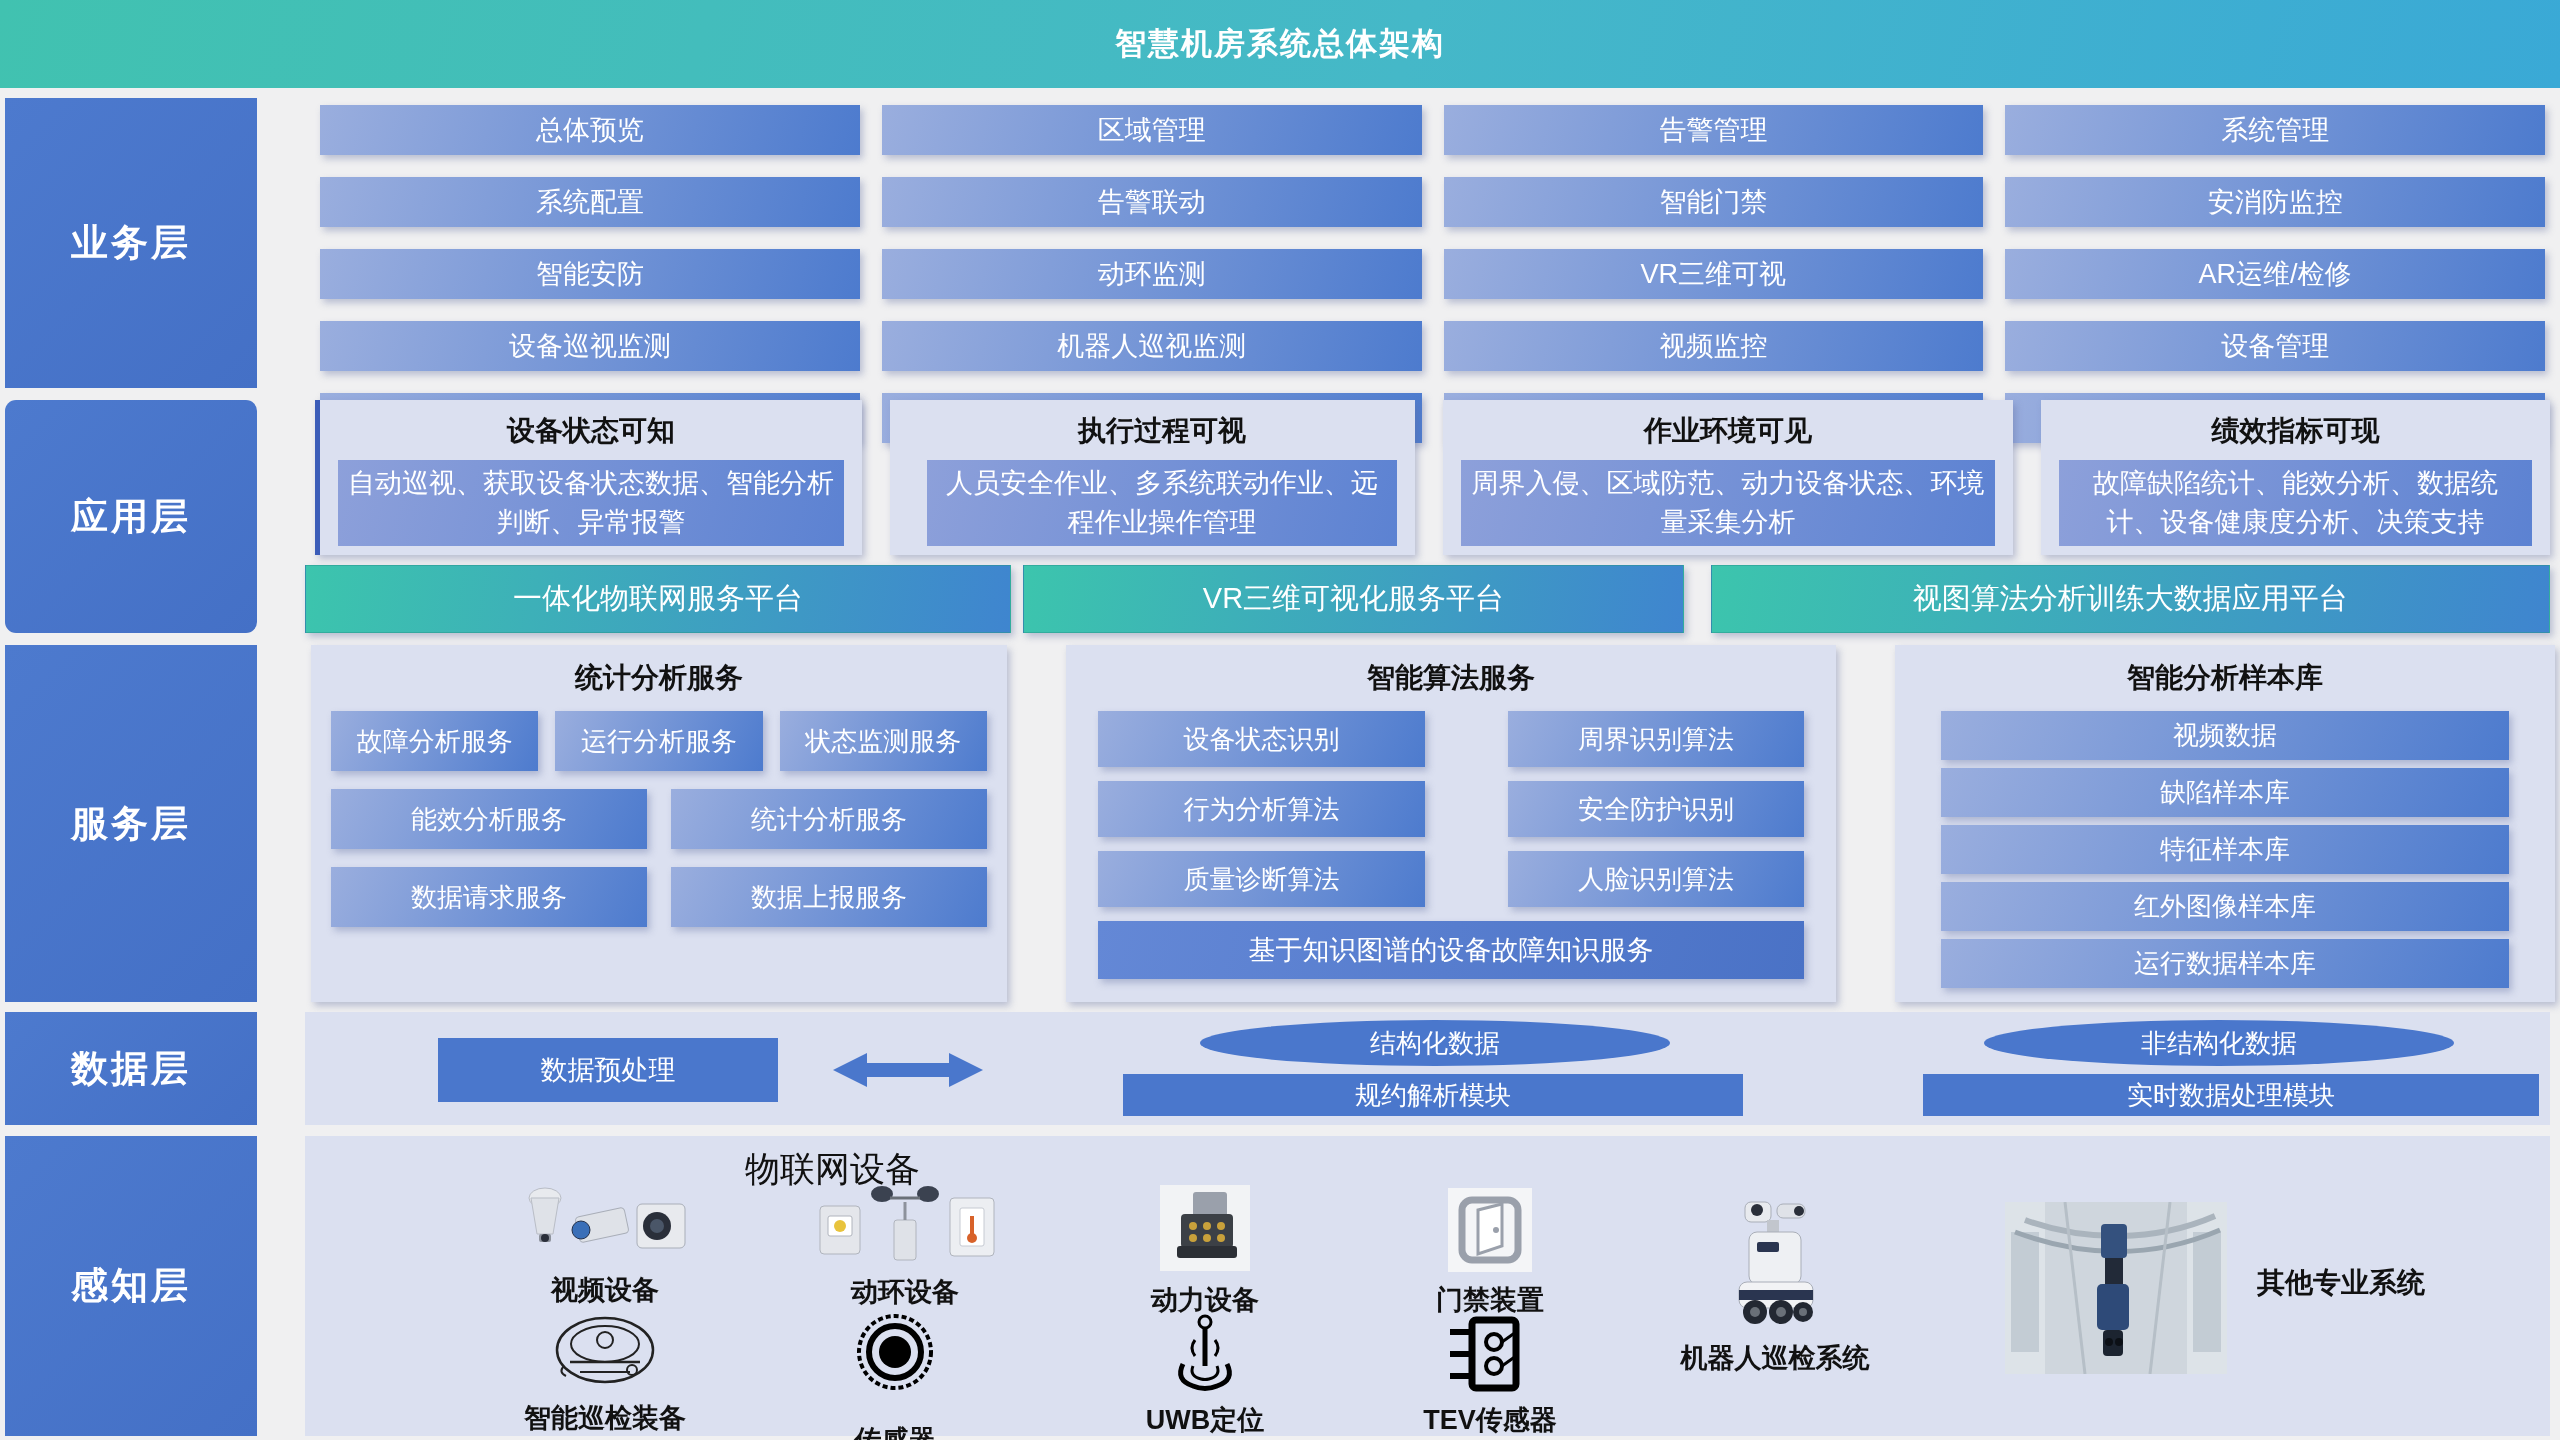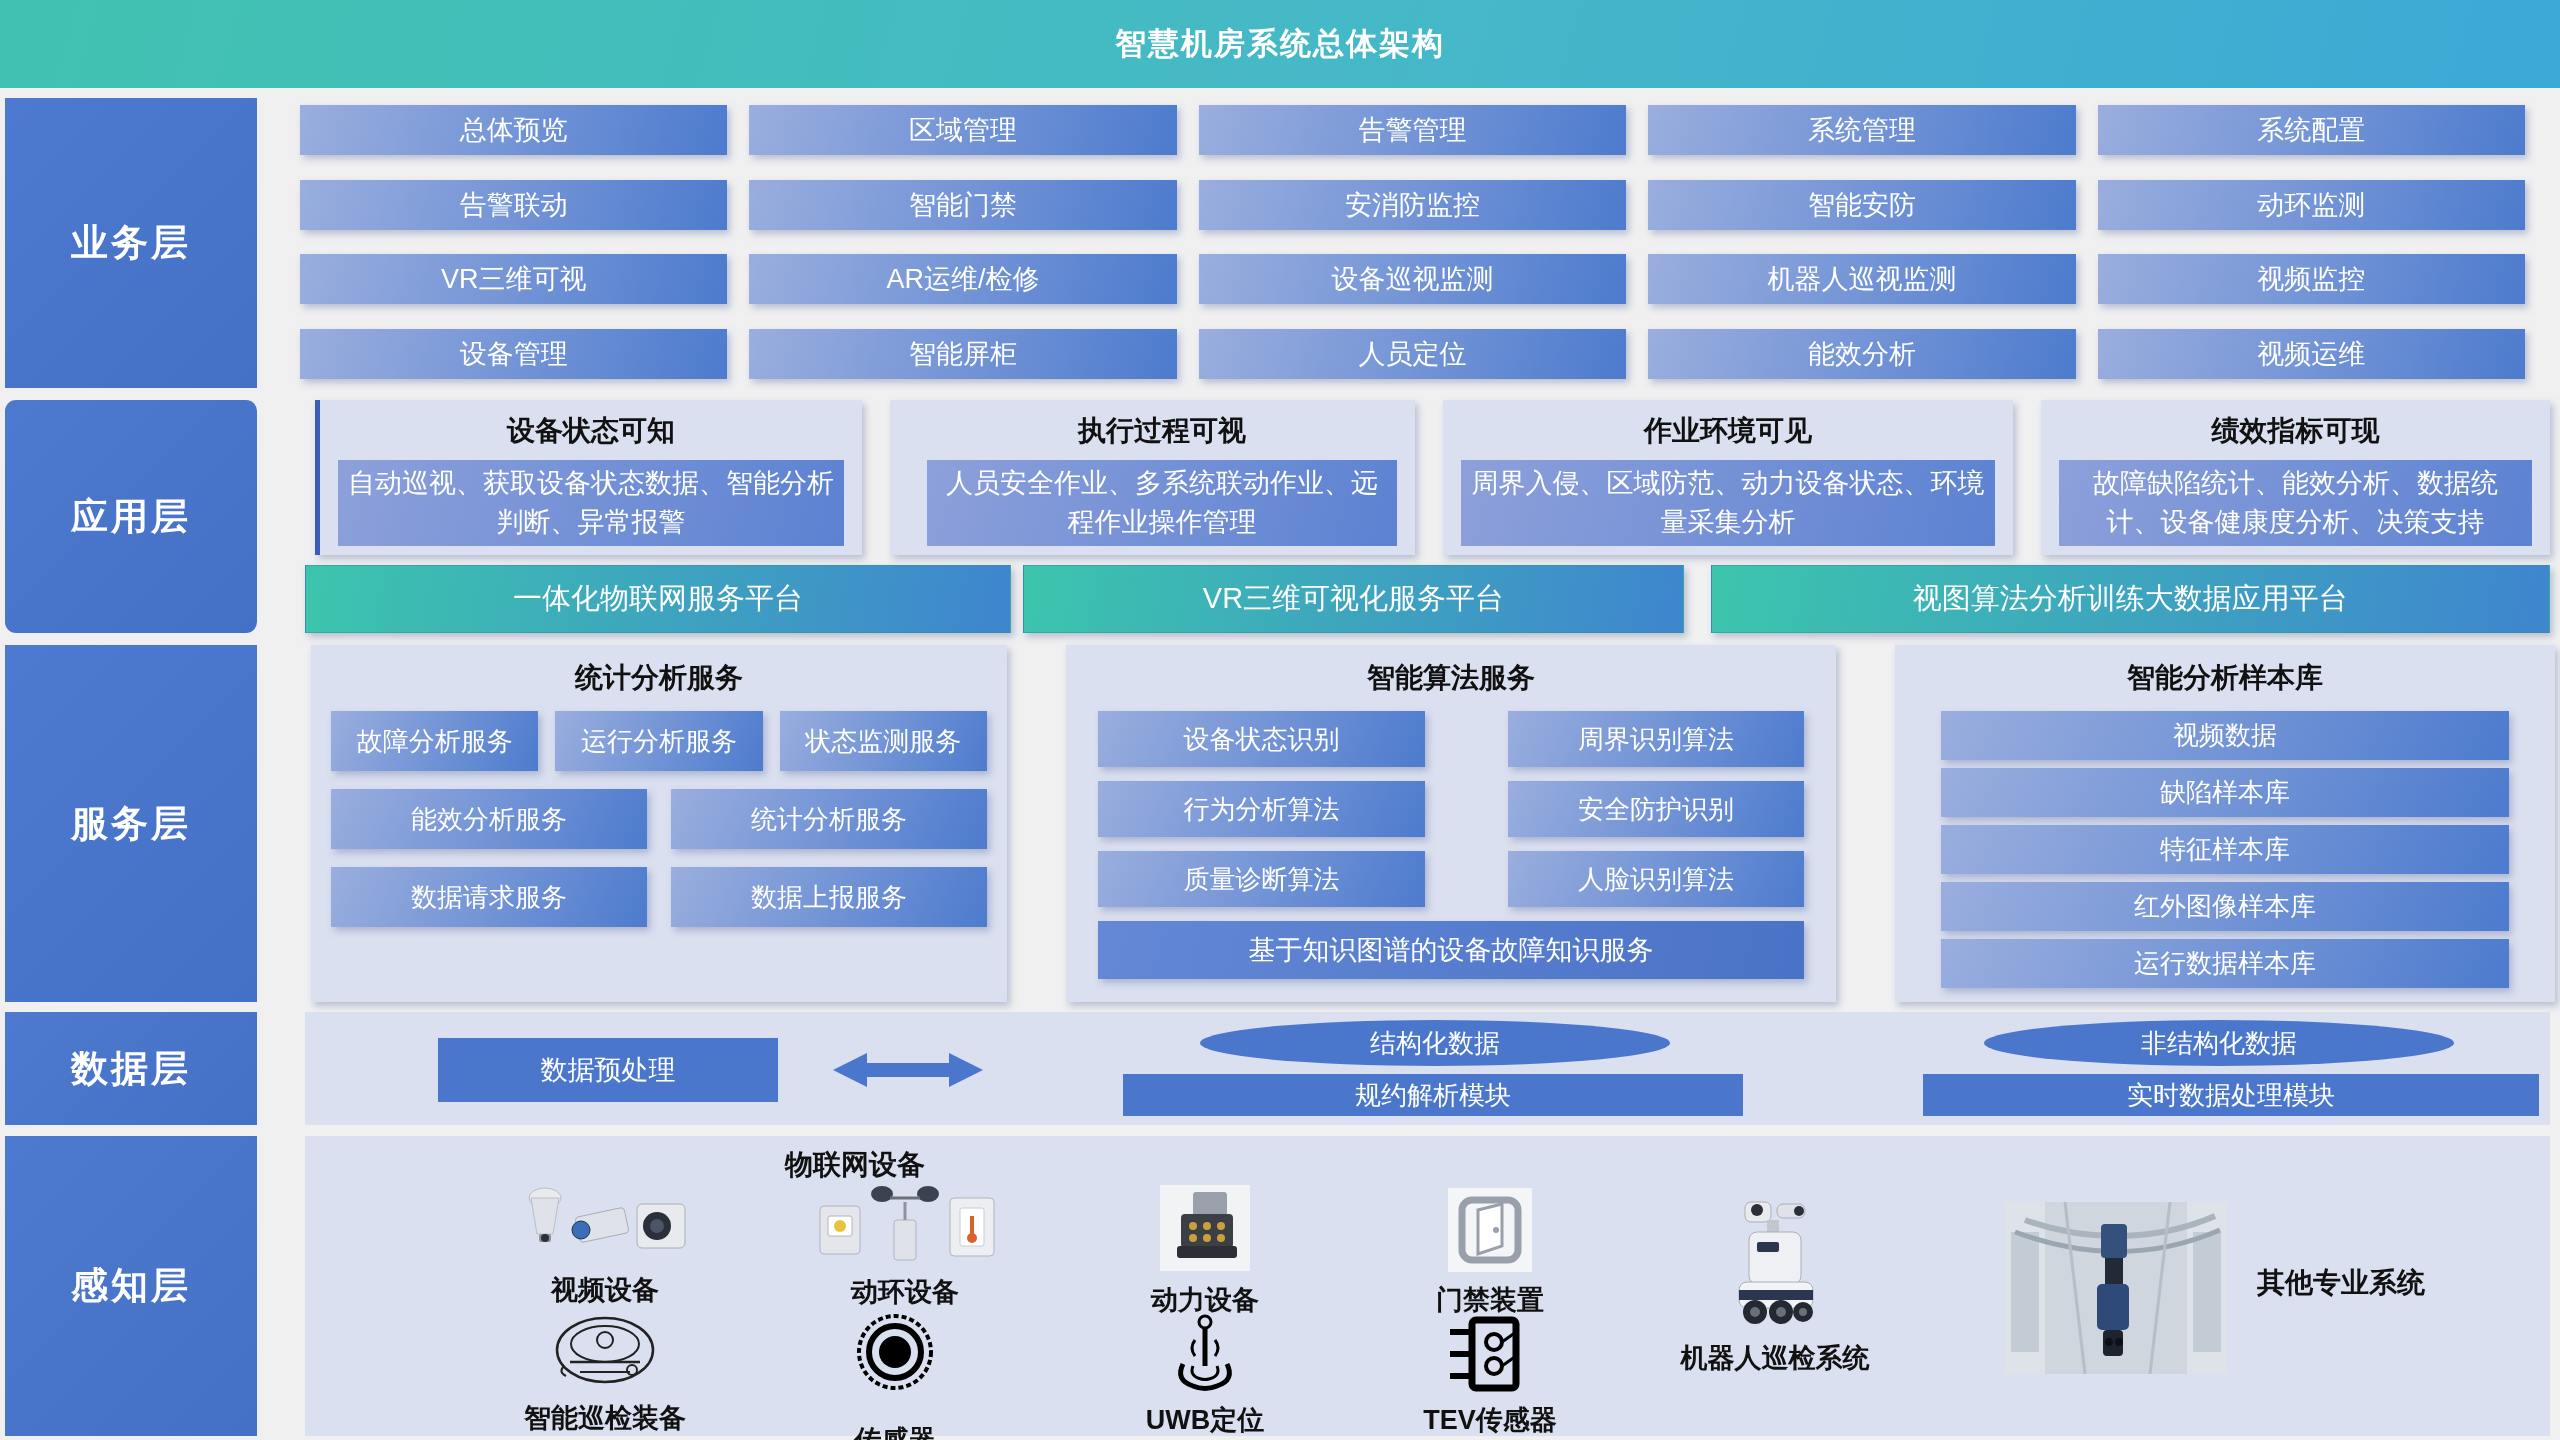--- a/index.html
+++ b/index.html
@@ -19,22 +19,22 @@
     display:flex;align-items:center;justify-content:center;}
   .ll-business{top:98px;height:290px;}
   .ll-app{top:400px;height:233px;border-radius:11px;}
   .ll-service{top:645px;height:357px;}
   .ll-data{top:1012px;height:113px;}
   .ll-perception{top:1136px;height:300px;}
 
   .shadow{box-shadow:3px 4px 7px rgba(96,110,160,.38);}
 
   
-  .business{position:absolute;left:290px;top:98px;width:2245px;height:290px;
-    display:grid;grid-template-columns:repeat(5,1fr);column-gap:38px;row-gap:23px;
+  .business{position:absolute;left:310px;top:98px;width:2245px;height:290px;
+    display:grid;grid-template-columns:repeat(4,1fr);column-gap:38px;row-gap:23px;
     padding:7px 10px 7px 10px;gap:22px;}
   .biz-btn{background:linear-gradient(105deg,#9aaede 0%,#4d7bce 100%);
     color:#fff;font-size:27px;display:flex;align-items:center;justify-content:center;
     height:50px;}
 
   
   .app-boxes{position:absolute;left:305px;top:400px;width:2245px;height:155px;
     display:flex;gap:28px;padding-left:10px;}
   .app-box{background:#dbe0f0;padding-top:8px;}
   .app-box.accent{border-left:5px solid #3b5cb8;}
@@ -79,22 +79,22 @@
   .dbl-arrow{position:absolute;left:528px;top:41px;}
   .ellipse{position:absolute;width:470px;height:46px;border-radius:50%;background:#4a77cc;
     color:#fff;font-size:26px;display:flex;align-items:center;justify-content:center;top:8px;}
   .el-struct{left:895px;} .el-unstruct{left:1679px;}
   .mod-bar{position:absolute;top:62px;height:42px;background:#4a77cc;
     color:#fff;font-size:26px;display:flex;align-items:center;justify-content:center;}
   .mb-struct{left:818px;width:620px;} .mb-unstruct{left:1618px;width:616px;}
 
   
   .perc-panel{position:absolute;left:305px;top:1136px;width:2245px;height:300px;background:#dbe0f0;}
-  .perc-title{position:absolute;left:440px;top:10px;width:220px;text-align:center;
-    color:#111;font-size:28px;font-weight:bold;}
+  .perc-title{position:absolute;left:440px;top:10px;width:220px;text-align:left;
+    color:#111;font-size:35px;font-weight:normal;}
   .device{position:absolute;display:flex;flex-direction:column;align-items:center;}
   .device .icon{display:flex;align-items:flex-end;justify-content:center;}
   .device .dl{color:#111;font-size:27px;font-weight:600;margin-top:6px;white-space:nowrap;}
   .dv-video{left:185px;top:48px;width:230px;}
   .dv-env{left:490px;top:40px;width:220px;}
   .dv-power{left:800px;top:44px;width:200px;}
   .dv-door{left:1085px;top:48px;width:200px;}
   .dv-robot{left:1360px;top:58px;width:220px;}
   .dv-inspect{left:200px;top:178px;width:200px;}
   .dv-sensor{left:495px;top:176px;width:190px;gap:24px;}

